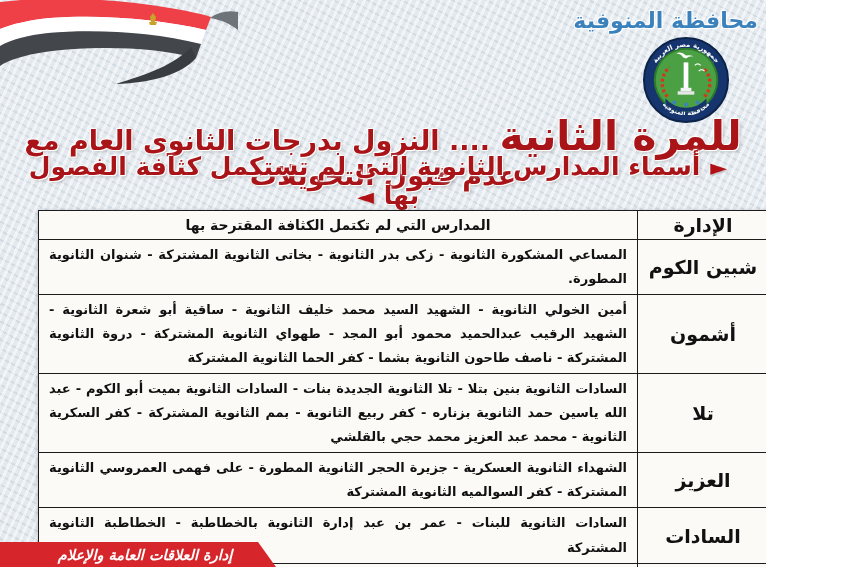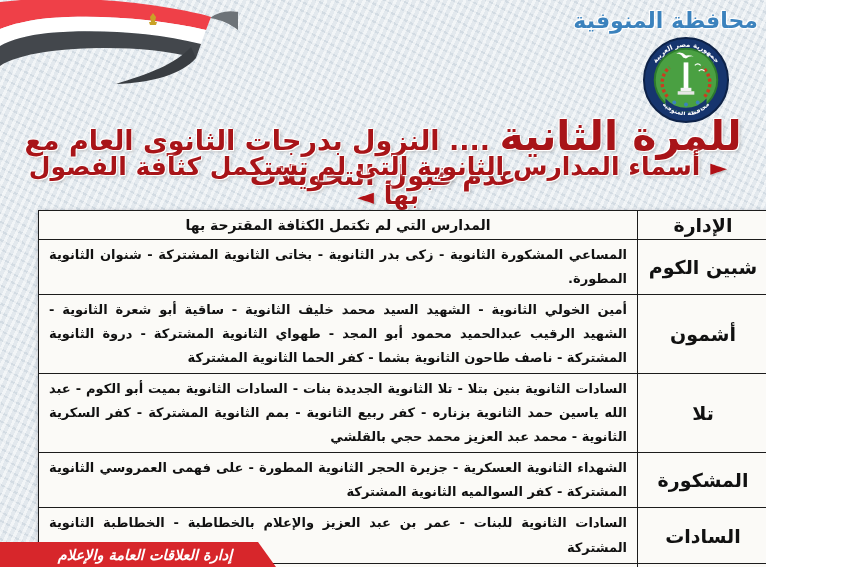--- a/index.html
+++ b/index.html
@@ -136,27 +136,27 @@
             <td class="district-cell">أشمون</td>
             <td class="schools-cell">أمين الخولي الثانوية - الشهيد السيد محمد خليف الثانوية - ساقية أبو شعرة الثانوية - الشهيد الرقيب عبدالحميد محمود أبو المجد - طهواي الثانوية المشتركة - دروة الثانوية المشتركة - ناصف طاحون الثانوية بشما - كفر الحما الثانوية المشتركة</td>
           </tr>
           <tr>
             <td class="num-cell">٣</td>
             <td class="district-cell">تلا</td>
             <td class="schools-cell">السادات الثانوية بنين بتلا - تلا الثانوية الجديدة بنات - السادات الثانوية بميت أبو الكوم - عبد الله ياسين حمد الثانوية بزناره - كفر ربيع الثانوية - بمم الثانوية المشتركة - كفر السكرية الثانوية - محمد عبد العزيز محمد حجي بالقلشي</td>
           </tr>
           <tr>
             <td class="num-cell">٤</td>
-            <td class="district-cell">المشكورة</td>
+            <td class="district-cell">العزيز</td>
             <td class="schools-cell">الشهداء الثانوية العسكرية - جزيرة الحجر الثانوية المطورة - على فهمى العمروسي الثانوية المشتركة - كفر السوالميه الثانوية المشتركة</td>
           </tr>
           <tr>
             <td class="num-cell">٥</td>
             <td class="district-cell">السادات</td>
-            <td class="schools-cell">السادات الثانوية للبنات - عمر بن عبد العزيز والإعلام بالخطاطبة - الخطاطبة الثانوية المشتركة</td>
+            <td class="schools-cell">السادات الثانوية للبنات - عمر بن عبد إدارة الثانوية بالخطاطبة - الخطاطبة الثانوية المشتركة</td>
           </tr>
           <tr>
             <td class="num-cell">٦</td>
             <td class="district-cell">بركة السبع</td>
             <td class="schools-cell">السيد البدوي الثانوية بنين - محمد احمد محمد إبراهيم جعفر - إبراهيم زكى عوض الله الثانوية - هورين الثانوية - كفر هلال الثانوية - الشهيد خيرى السحيمي الثانوية</td>
           </tr>
         </tbody>
     </table>
   </div>
 

